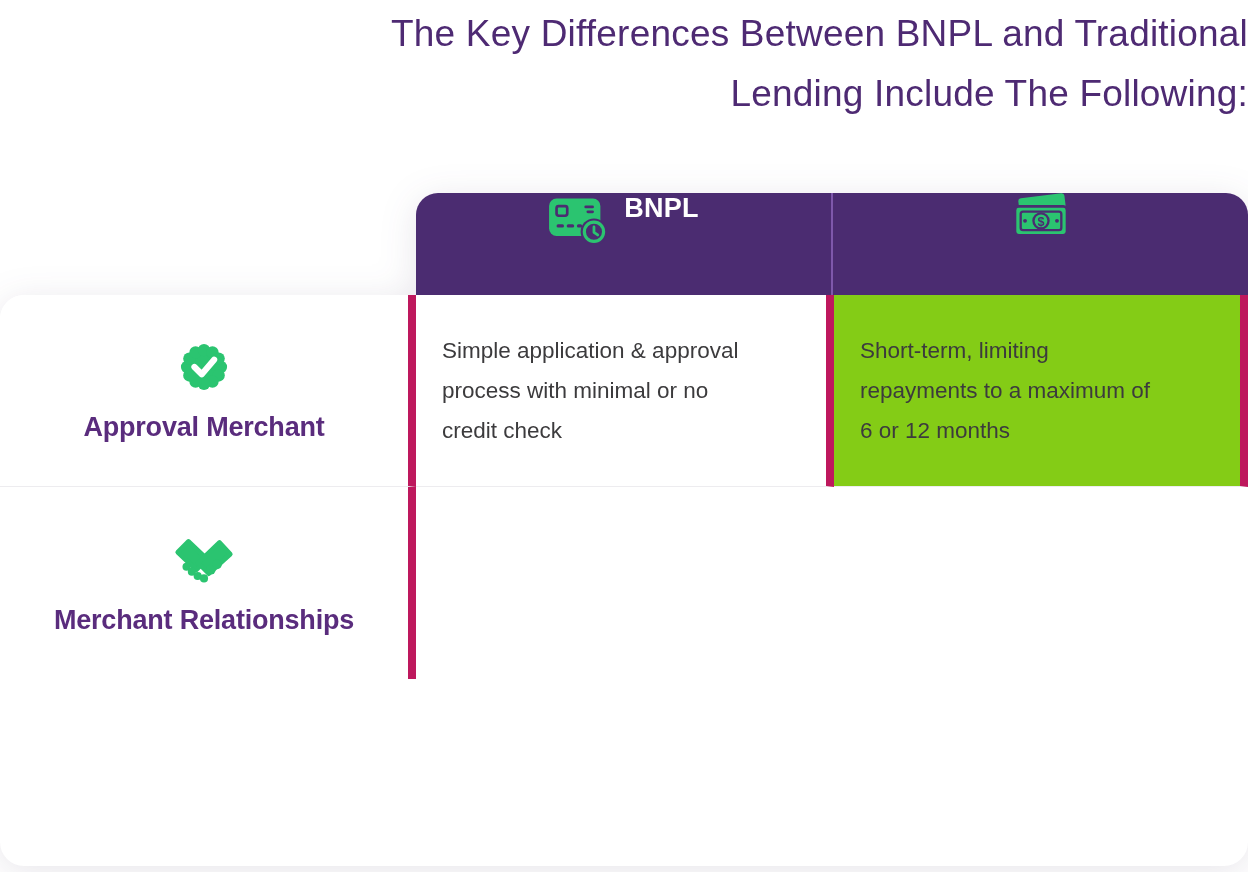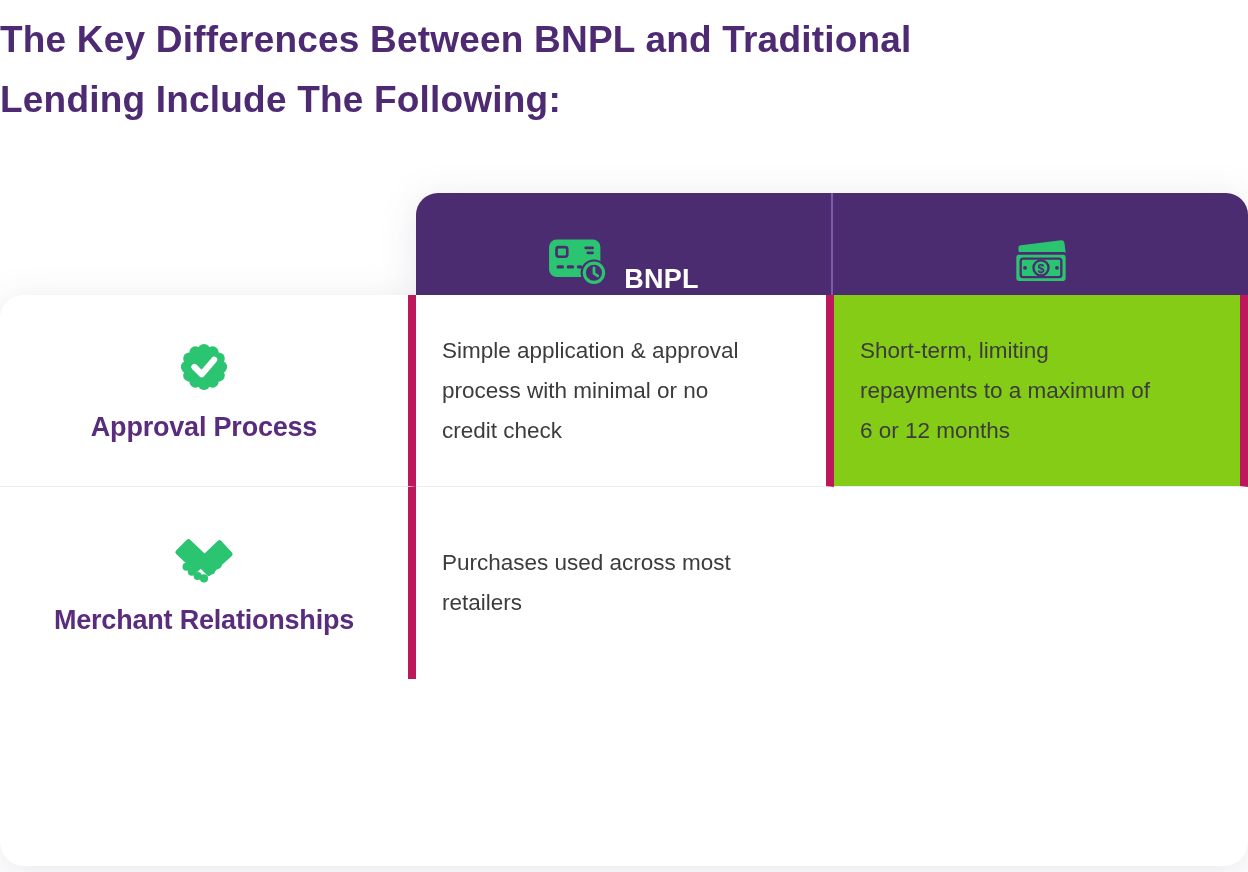--- a/index.html
+++ b/index.html
@@ -4,24 +4,24 @@
 <style>
   * { box-sizing: border-box; margin: 0; padding: 0; }
   html, body { width: 1248px; height: 872px; overflow: hidden; }
   body {
     background: #ffffff;
     font-family: "Liberation Sans", "DejaVu Sans", sans-serif;
     position: relative;
   }
 
   .page-title {
-    padding-top: 10px;
-    text-align: left;
+    padding-top: 4px;
+    text-align: right;
     font-size: 37px;
-    font-weight: bold;
+    font-weight: normal;
     line-height: 60px;
     color: #4E2A73;
     letter-spacing: 0.2px;
     white-space: pre-line;
   }
 
   .card {
     position: absolute;
     left: 0; top: 193px;
     width: 1248px;
@@ -31,21 +31,21 @@
   .header-row {
     margin-left: 416px;
     height: 102px;
     display: flex;
     background: #4B2C71;
     border-radius: 22px 22px 0 0;
   }
   .header-cell {
     flex: 1;
     display: flex;
-    align-items: flex-end;
+    align-items: flex-start;
     justify-content: center;
     gap: 14px;
     color: #ffffff;
     font-size: 27px;
     font-weight: bold;
     letter-spacing: 0.2px;
   }
   .header-cell + .header-cell { border-left: 2px solid #7E58AB; }
 
   .body-grid {
@@ -144,21 +144,21 @@
             <circle cx="9" cy="24" r="5.5"></circle>
               <circle cx="11" cy="16.5" r="5.5"></circle>
             <circle cx="16.5" cy="11" r="5.5"></circle>
               <circle cx="24" cy="9" r="5.5"></circle>
             <circle cx="31.5" cy="11" r="5.5"></circle>
               <circle cx="37" cy="16.5" r="5.5"></circle>
           </g>
           <path d="M15.5 24 L22 30.5 L33 17.5" fill="none" stroke="#ffffff" stroke-width="5.5" stroke-linecap="round" stroke-linejoin="round"></path>
         </svg>
       </span>
-      <span class="label-text">Approval Process</span>
+      <span class="label-text">Approval Merchant</span>
     </div>
     <div class="cell vline hline data-cell">Simple application &amp; approval
 process with minimal or no
 credit check</div>
 
     <div class="cell alt vline hline data-cell">Short-term, limiting
 repayments to a maximum of
 6 or 12 months</div>
 
     <div class="cell vline label-cell">
@@ -173,17 +173,15 @@
             <circle cx="20.5" cy="37" r="4.2"></circle>
             <circle cx="26.5" cy="41.5" r="4.2"></circle>
             <circle cx="33" cy="44" r="4.2"></circle>
             <circle cx="40" cy="35" r="5"></circle>
             <circle cx="46.5" cy="29.5" r="5"></circle>
           </g>
         </svg>
       </span>
       <span class="label-text">Merchant Relationships</span>
     </div>
-    <div class="cell data-cell">Purchases used across most
-retailers</div>
 
   </div>
 </div>
 
 </body></html>

